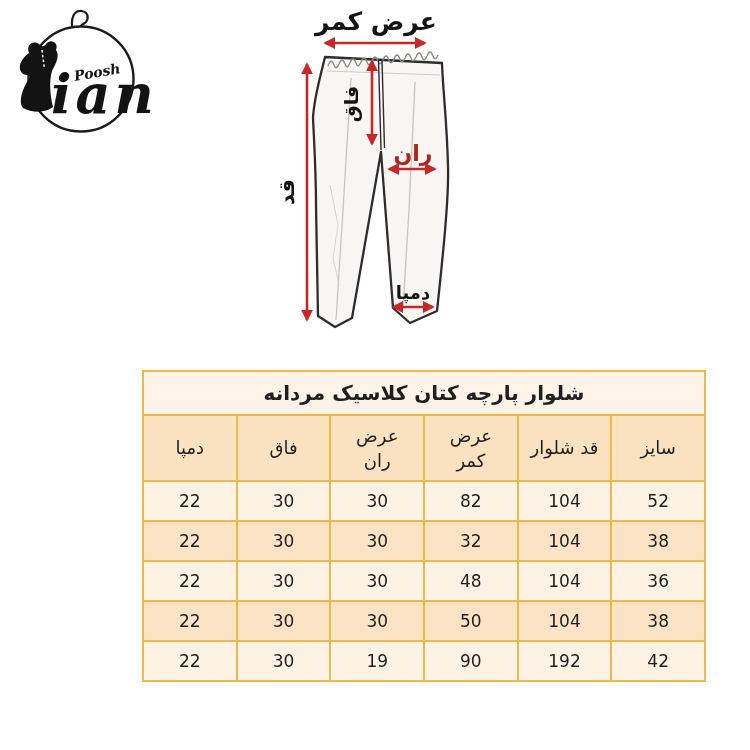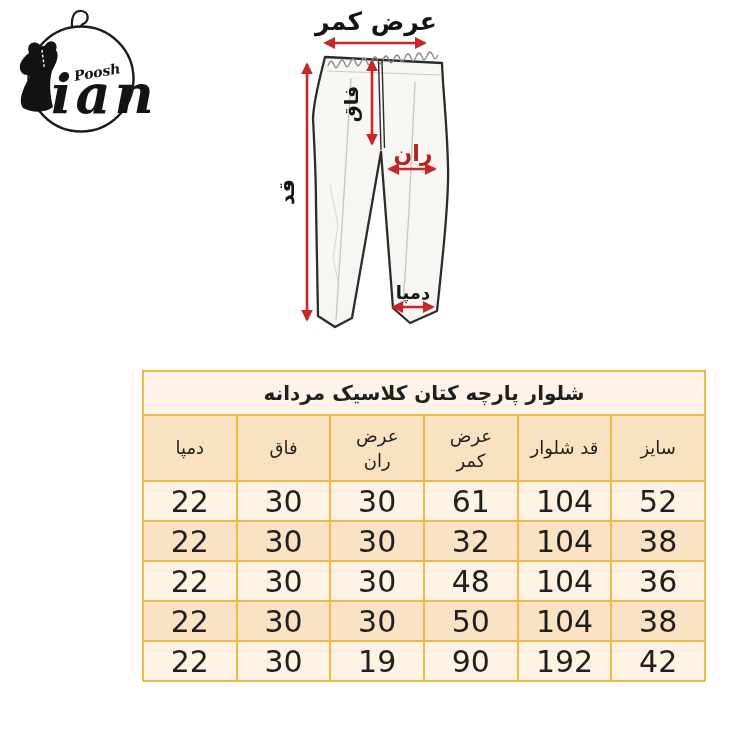--- a/index.html
+++ b/index.html
@@ -23,21 +23,21 @@
     border:2px solid #ecba48;text-align:center;vertical-align:middle;
     color:#1f1f1f;padding:0 4px;
   }
   .size-table tr.title-row th{
     background:#fdf3e8;height:42px;font-size:20px;font-weight:bold;
   }
   .size-table tr.header-row th{
     background:#fae2c0;height:64px;font-size:18px;font-weight:normal;
     white-space:pre-line;line-height:1.4;
   }
-  .size-table td{height:38px;font-size:30px;background:#fdf2e4;}
+  .size-table td{height:38px;font-size:17px;background:#fdf2e4;}
   .size-table tr.dark td{background:#fae2c4;}
 </style>
 </head>
 <body>
 
 <svg class="logo" viewBox="0 0 185 155" aria-hidden="true">
   <g>
     <circle cx="76" cy="76" r="52.5" fill="none" stroke="#1c1c1c" stroke-width="2.4"></circle>
     <path d="M 67 24 C 66 10 72 7 77 8 C 83 9 84 15 81 19 C 79 21 77 21 76 23" fill="none" stroke="#1c1c1c" stroke-width="2.2" stroke-linecap="round"></path>
   </g>
@@ -102,21 +102,21 @@
         <th>عرض
 ران</th>
         <th>فاق</th>
         <th>دمپا</th>
       </tr>
     </thead>
     <tbody>
       <tr class="light">
         <td>52</td>
         <td>104</td>
-        <td>61</td>
+        <td>82</td>
         <td>30</td>
         <td>30</td>
         <td>22</td>
       </tr>
       <tr class="dark">
         <td>38</td>
         <td>104</td>
         <td>32</td>
         <td>30</td>
         <td>30</td>

